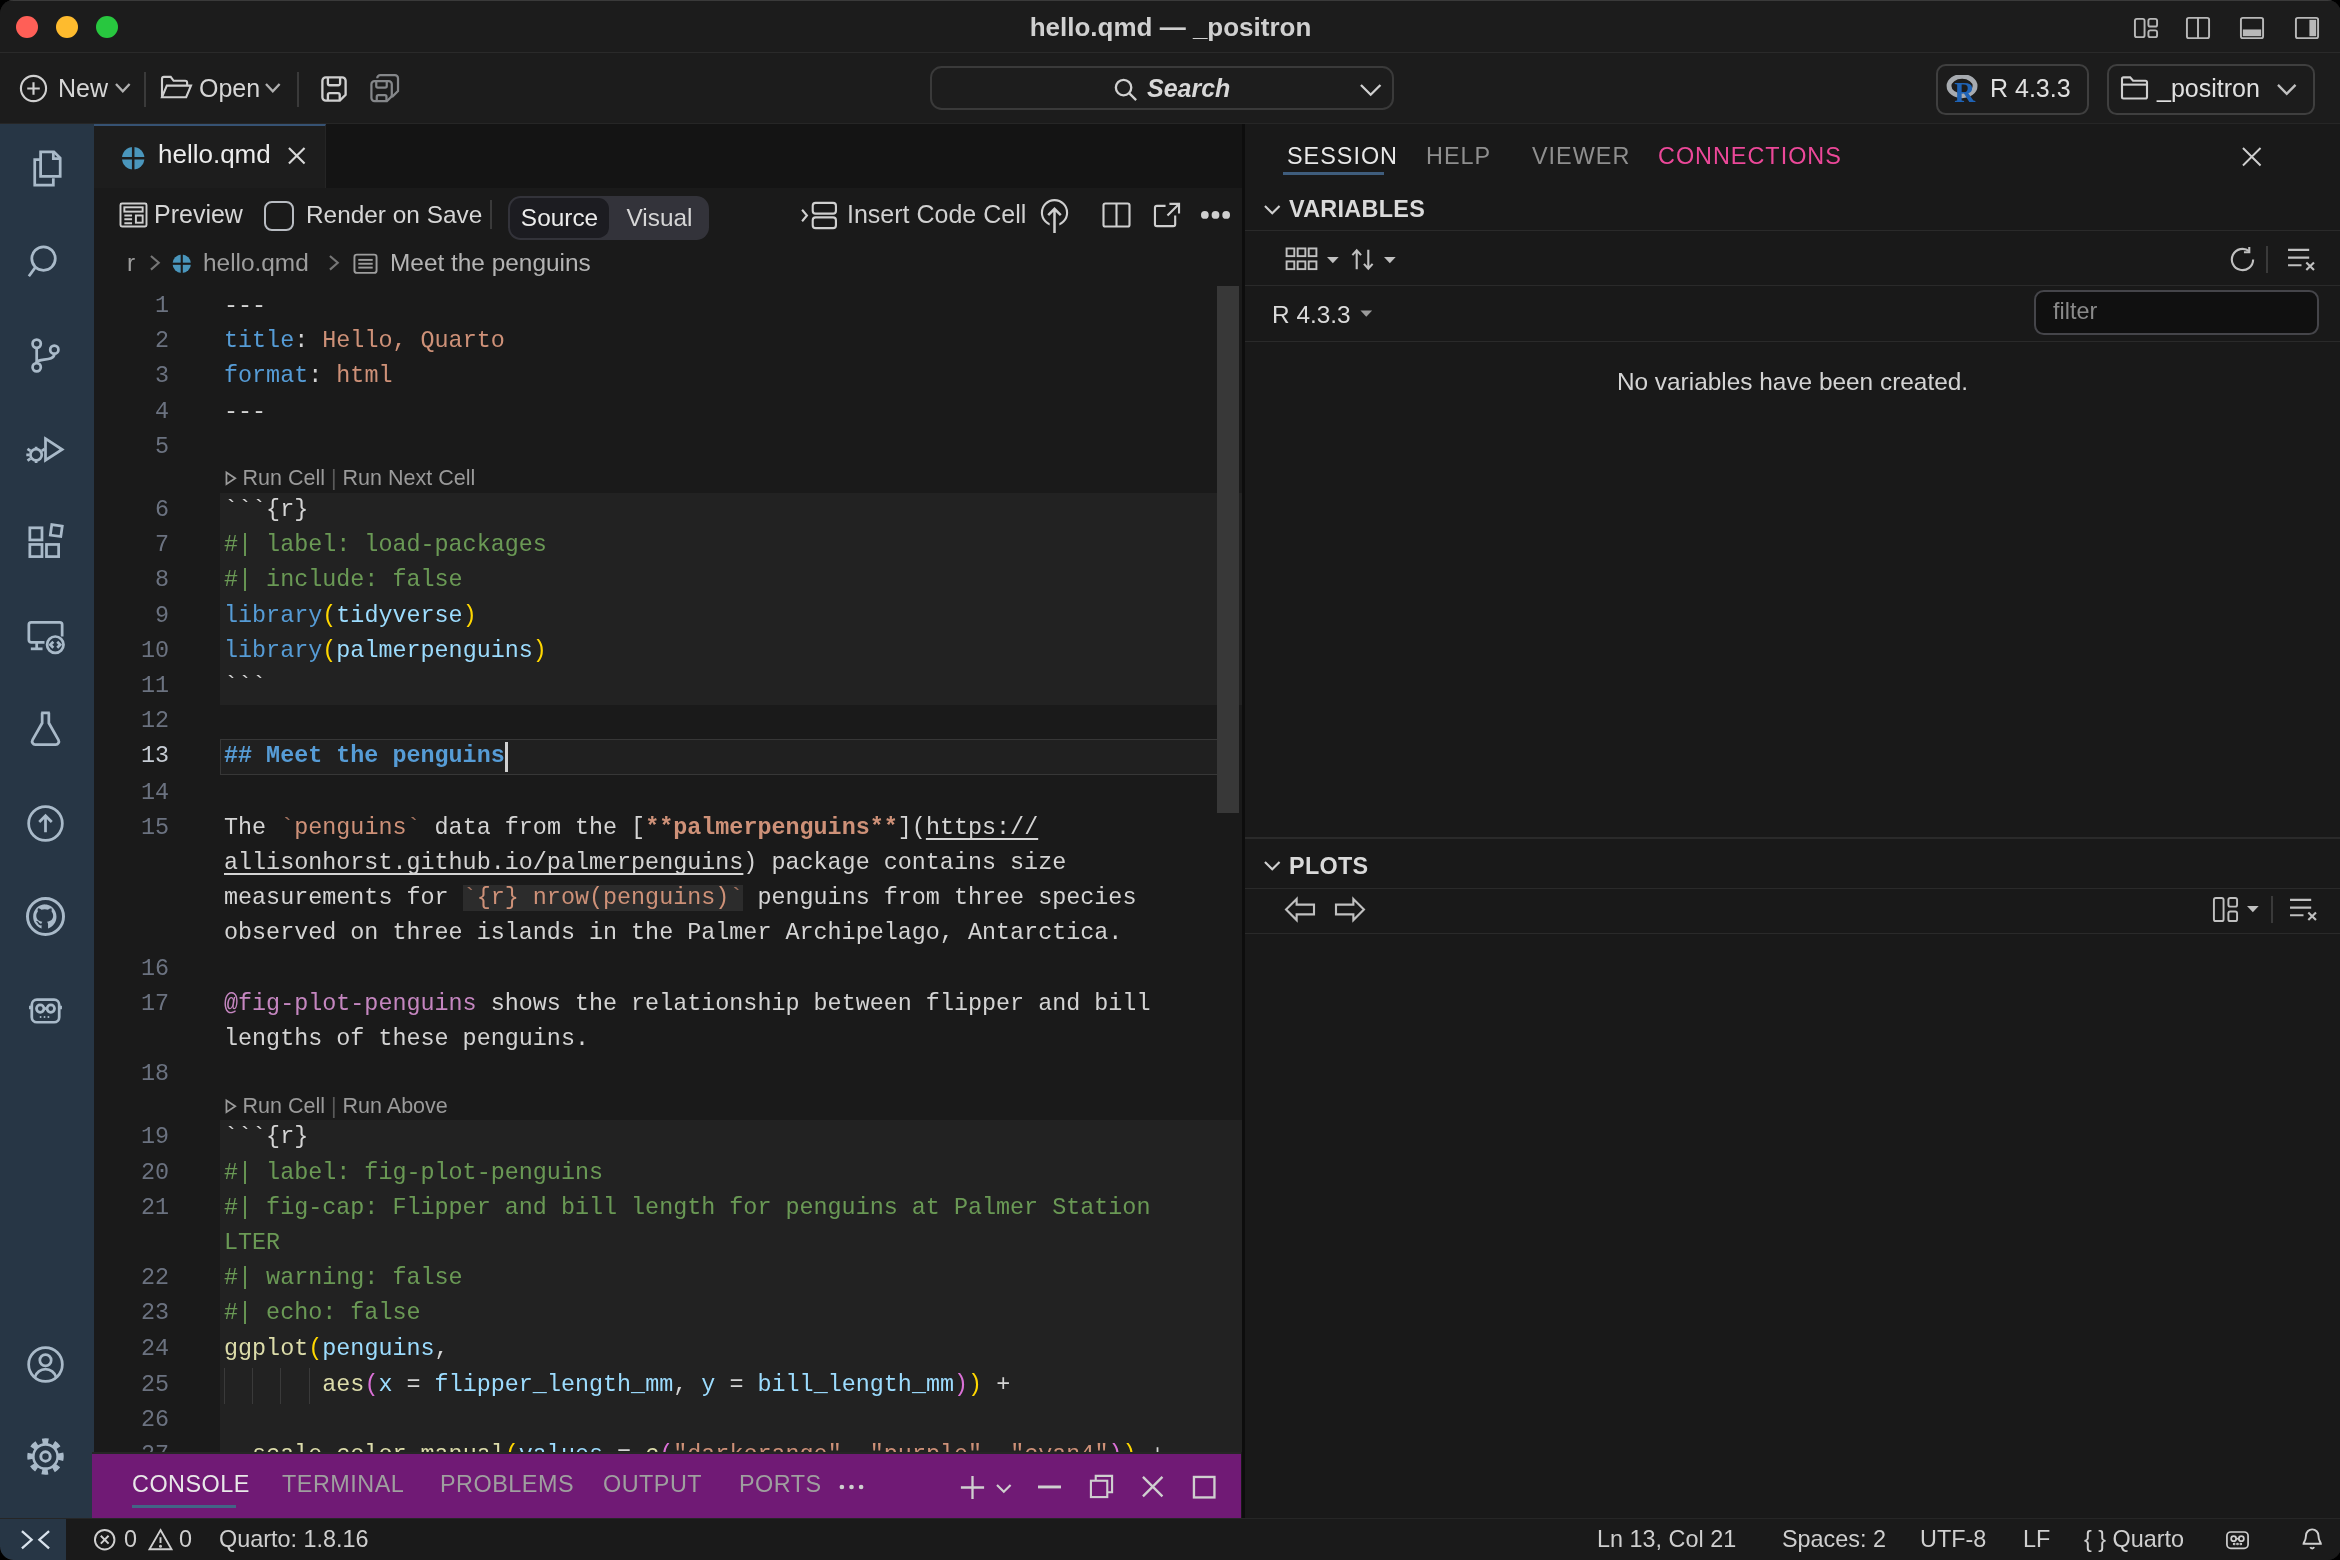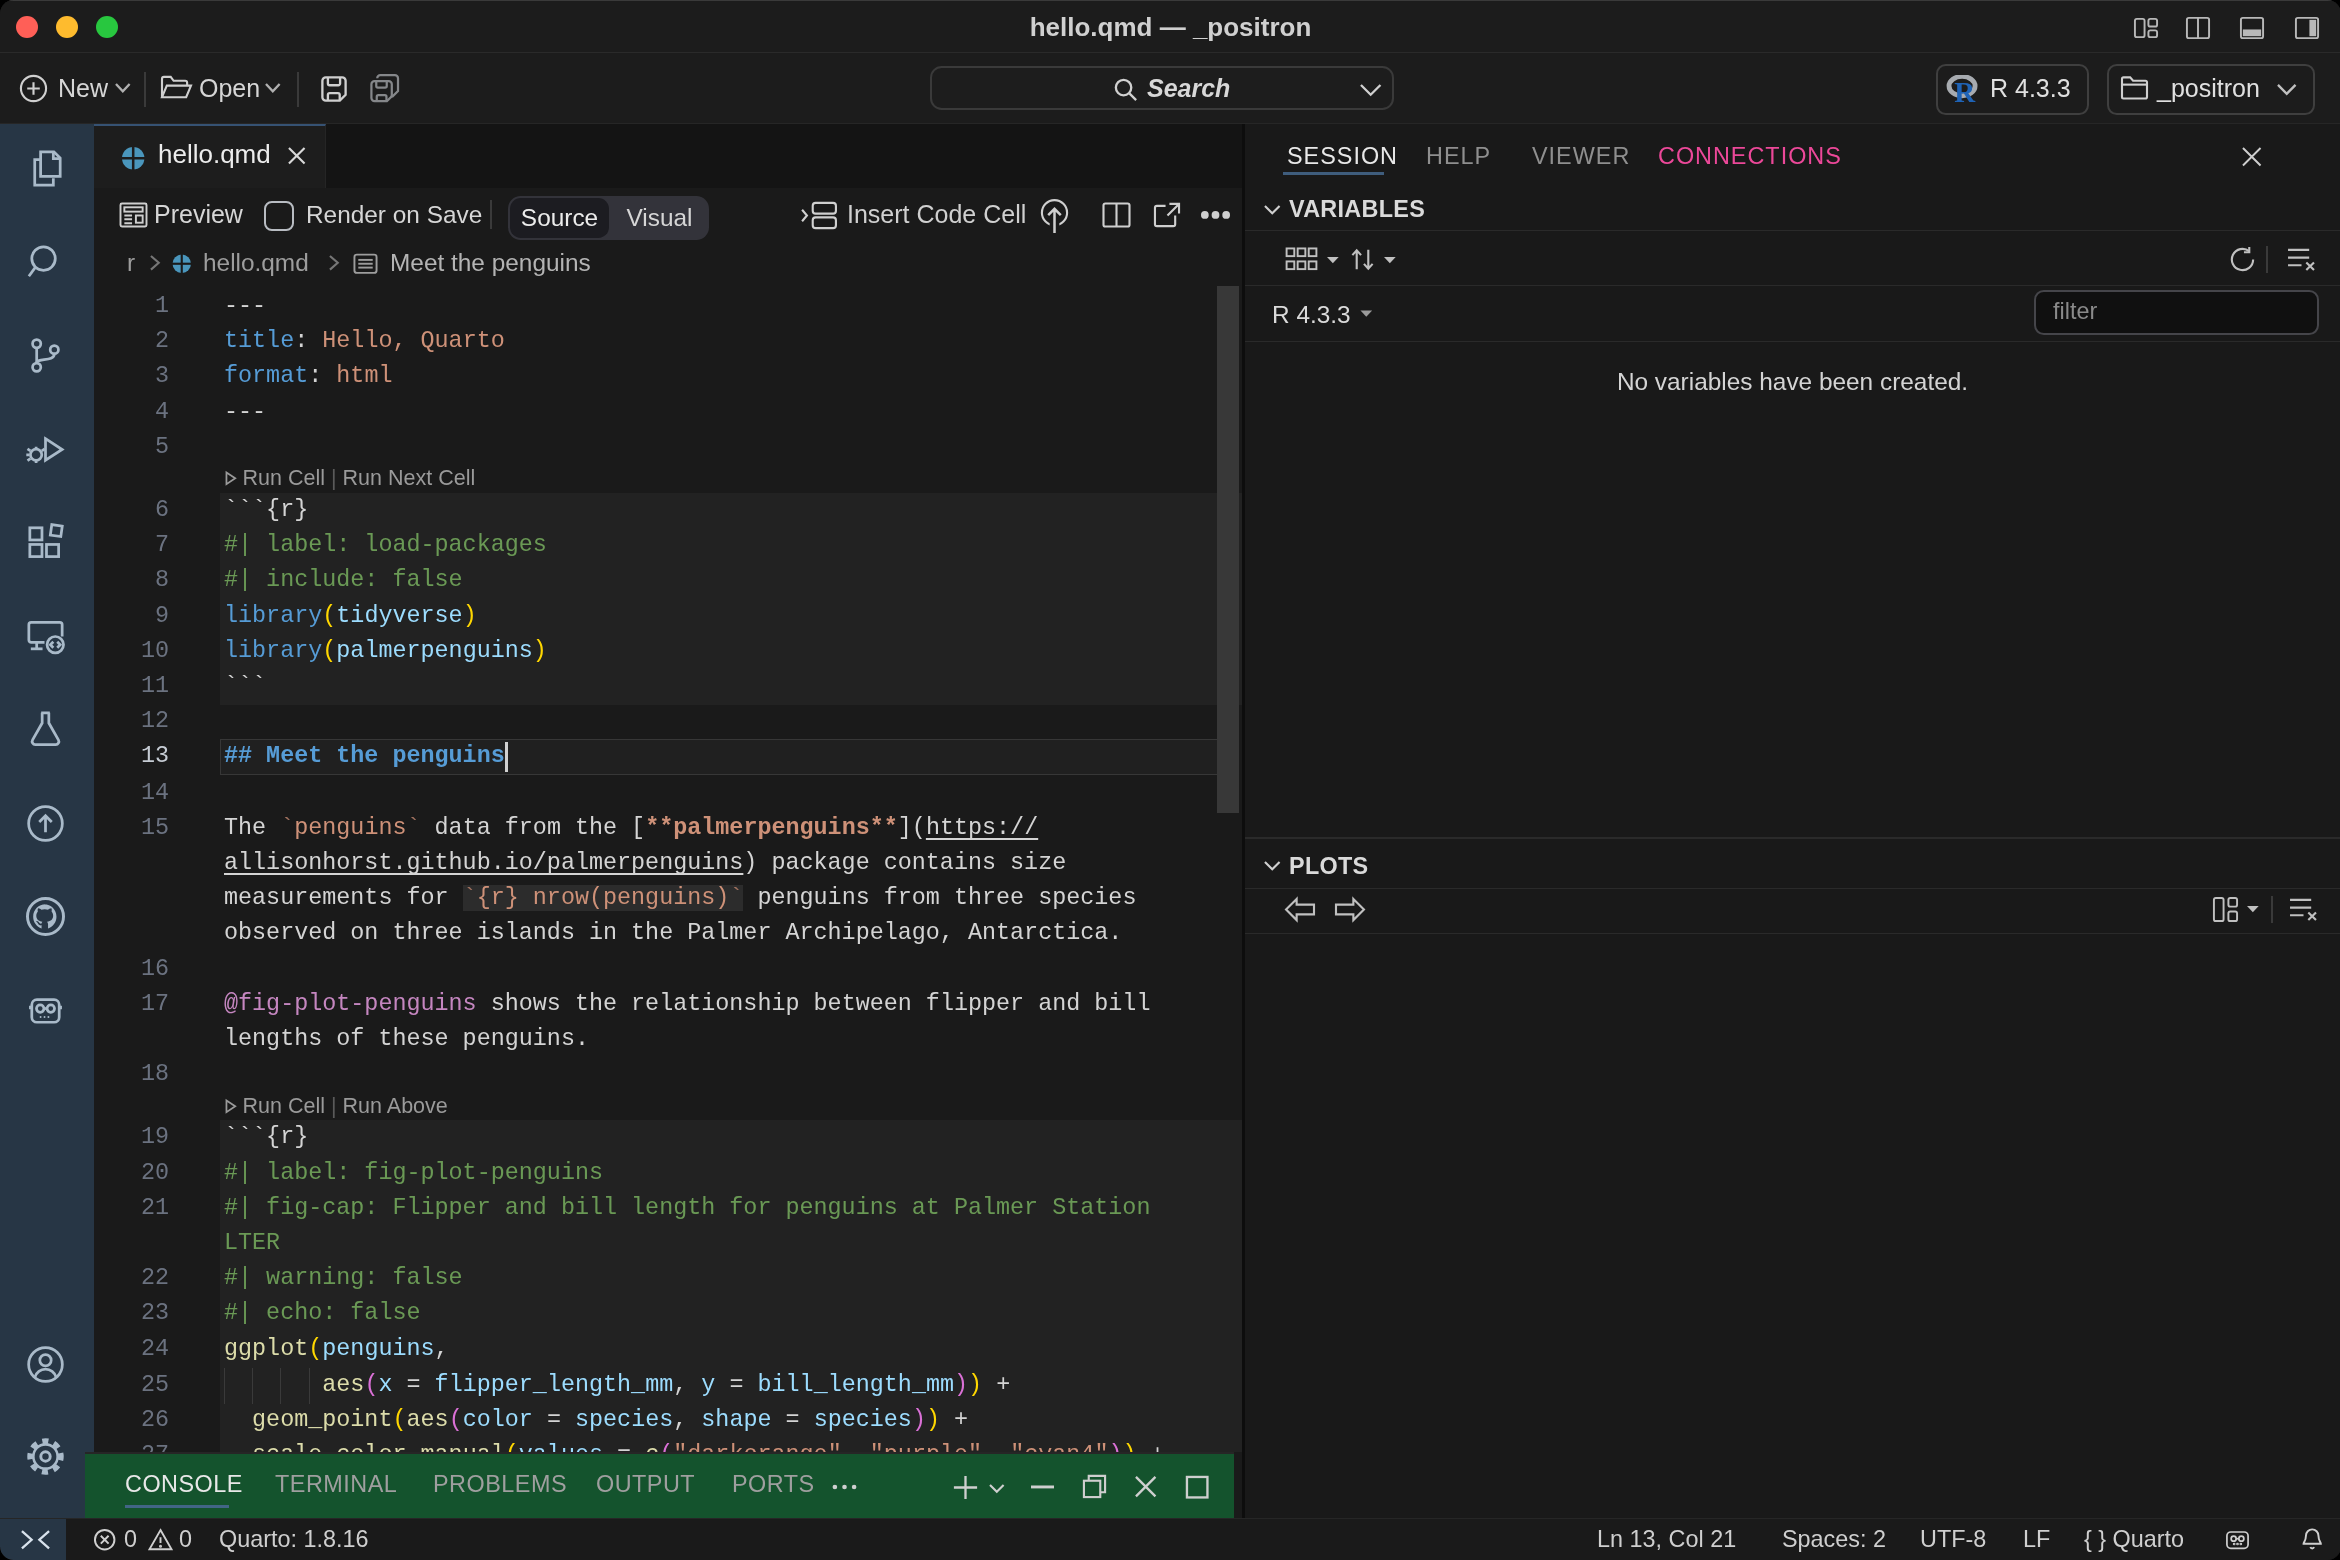--- a/index.html
+++ b/index.html
@@ -6,21 +6,21 @@
 #page{position:relative;width:2341px;height:1560px;background:#000;overflow:hidden;font-family:"Liberation Sans",sans-serif;}
 #win{position:absolute;left:0;top:0;width:2341px;height:1560px;background:#1a1a1a;border-radius:13.7px;overflow:hidden;transform:translateZ(0);}
 .abs{position:absolute;}
 #titlebar{left:0;top:0;width:2341px;height:52px;background:#1c1c1c;border-top:1px solid #3a3a3a;box-sizing:border-box;}
 #toolbar{left:0;top:52px;width:2341px;height:72px;background:#1c1c1c;border-top:1px solid #2a2a2a;border-bottom:1px solid #262626;box-sizing:border-box;}
 #activity{left:0;top:124px;width:94px;height:1395px;background:#273645;}
 #tabbar{left:94px;top:124px;width:1149px;height:64px;background:#141414;}
 #edtool{left:94px;top:188px;width:1149px;height:53px;background:#1a1a1a;}
 #crumb{left:94px;top:241px;width:1149px;height:44px;background:#1a1a1a;}
 #code{left:94px;top:285px;width:1149px;height:1167px;background:#1a1a1a;overflow:hidden;}
-#botpanel{left:85px;top:1452px;width:1149px;height:66px;background:#14532d;border-top:2px solid #262626;box-sizing:border-box;}
+#botpanel{left:92px;top:1452px;width:1149px;height:66px;background:#701a75;border-top:2px solid #262626;box-sizing:border-box;}
 #right{left:1245px;top:124px;width:1095px;height:1395px;background:#191919;}
 #rpdiv{left:1242px;top:124px;width:2.9px;height:1395px;background:#0d0d0d;}
 #status{left:0;top:1518px;width:2341px;height:42px;background:#1a1a1a;border-top:1px solid #262626;box-sizing:border-box;}
 .tl{width:22.4px;height:22.4px;border-radius:50%;top:14.6px;}
 .row{position:absolute;left:130px;height:36px;font-family:"Liberation Mono",monospace;font-size:23.4px;line-height:35px;white-space:pre;color:#d4d4d4;}
 .ln{position:absolute;left:0;width:75px;text-align:right;font-family:"Liberation Mono",monospace;font-size:23.4px;line-height:35px;color:#6b7280;}
 .kw{color:#569cd6;}
 .str{color:#ce9178;}
 .grn{color:#6a9955;}
 .fn{color:#dcdcaa;}
@@ -328,21 +328,20 @@
   <div class="row" style="top:906px;"><span class="grn">#| fig-cap: Flipper and bill length for penguins at Palmer Station</span></div>
   <div class="row" style="top:941px;"><span class="grn">LTER</span></div>
   <div class="row" style="top:976px;"><span class="grn">#| warning: false</span></div>
   <div class="row" style="top:1011px;"><span class="grn">#| echo: false</span></div>
   <div class="row" style="top:1047px;"><span class="fn">ggplot</span><span class="y">(</span><span class="vr">penguins</span>,</div>
   <div class="abs" style="left:130px;top:1083px;width:1px;height:36px;background:#3a3a3a;"></div>
   <div class="abs" style="left:158px;top:1083px;width:1px;height:36px;background:#3a3a3a;"></div>
   <div class="abs" style="left:186px;top:1083px;width:1px;height:36px;background:#3a3a3a;"></div>
   <div class="abs" style="left:215px;top:1083px;width:1px;height:36px;background:#3a3a3a;"></div>
   <div class="row" style="top:1083px;">       <span class="fn">aes</span><span class="pk">(</span><span class="vr">x</span> = <span class="vr">flipper_length_mm</span>, <span class="vr">y</span> = <span class="vr">bill_length_mm</span><span class="pk">)</span><span class="y">)</span> +</div>
-  <div class="row" style="top:1118px;">  <span class="fn">geom_point</span><span class="y">(</span><span class="fn">aes</span><span class="pk">(</span><span class="vr">color</span> = <span class="vr">species</span>, <span class="vr">shape</span> = <span class="vr">species</span><span class="pk">)</span><span class="y">)</span> +</div>
   <div class="row" style="top:1153px;">  <span class="fn">scale_color_manual</span><span class="y">(</span><span class="vr">values</span> = <span class="fn">c</span><span class="pk">(</span><span class="str">"darkorange"</span>, <span class="str">"purple"</span>, <span class="str">"cyan4"</span><span class="pk">)</span><span class="y">)</span> +</div>
 </div>
 <div class="abs" id="botpanel">
   <div class="abs" style="left:40px;top:0;height:64px;line-height:60px;font-size:23.4px;letter-spacing:0.5px;color:#e8e8e8;">CONSOLE</div>
   <div class="abs" style="left:40px;top:51px;width:104px;height:2.9px;background:#426586;"></div>
   <div class="abs" style="left:190px;top:0;height:64px;line-height:60px;font-size:23.4px;letter-spacing:0.5px;color:#9f9f9f;">TERMINAL</div>
   <div class="abs" style="left:348px;top:0;height:64px;line-height:60px;font-size:23.4px;letter-spacing:0.5px;color:#9f9f9f;">PROBLEMS</div>
   <div class="abs" style="left:511px;top:0;height:64px;line-height:60px;font-size:23.4px;letter-spacing:0.5px;color:#9f9f9f;">OUTPUT</div>
   <div class="abs" style="left:647px;top:0;height:64px;line-height:60px;font-size:23.4px;letter-spacing:0.5px;color:#9f9f9f;">PORTS</div>
   <svg class="ic" style="left:747px;top:30px;" width="25" height="5.9" viewBox="0 0 26 6">

